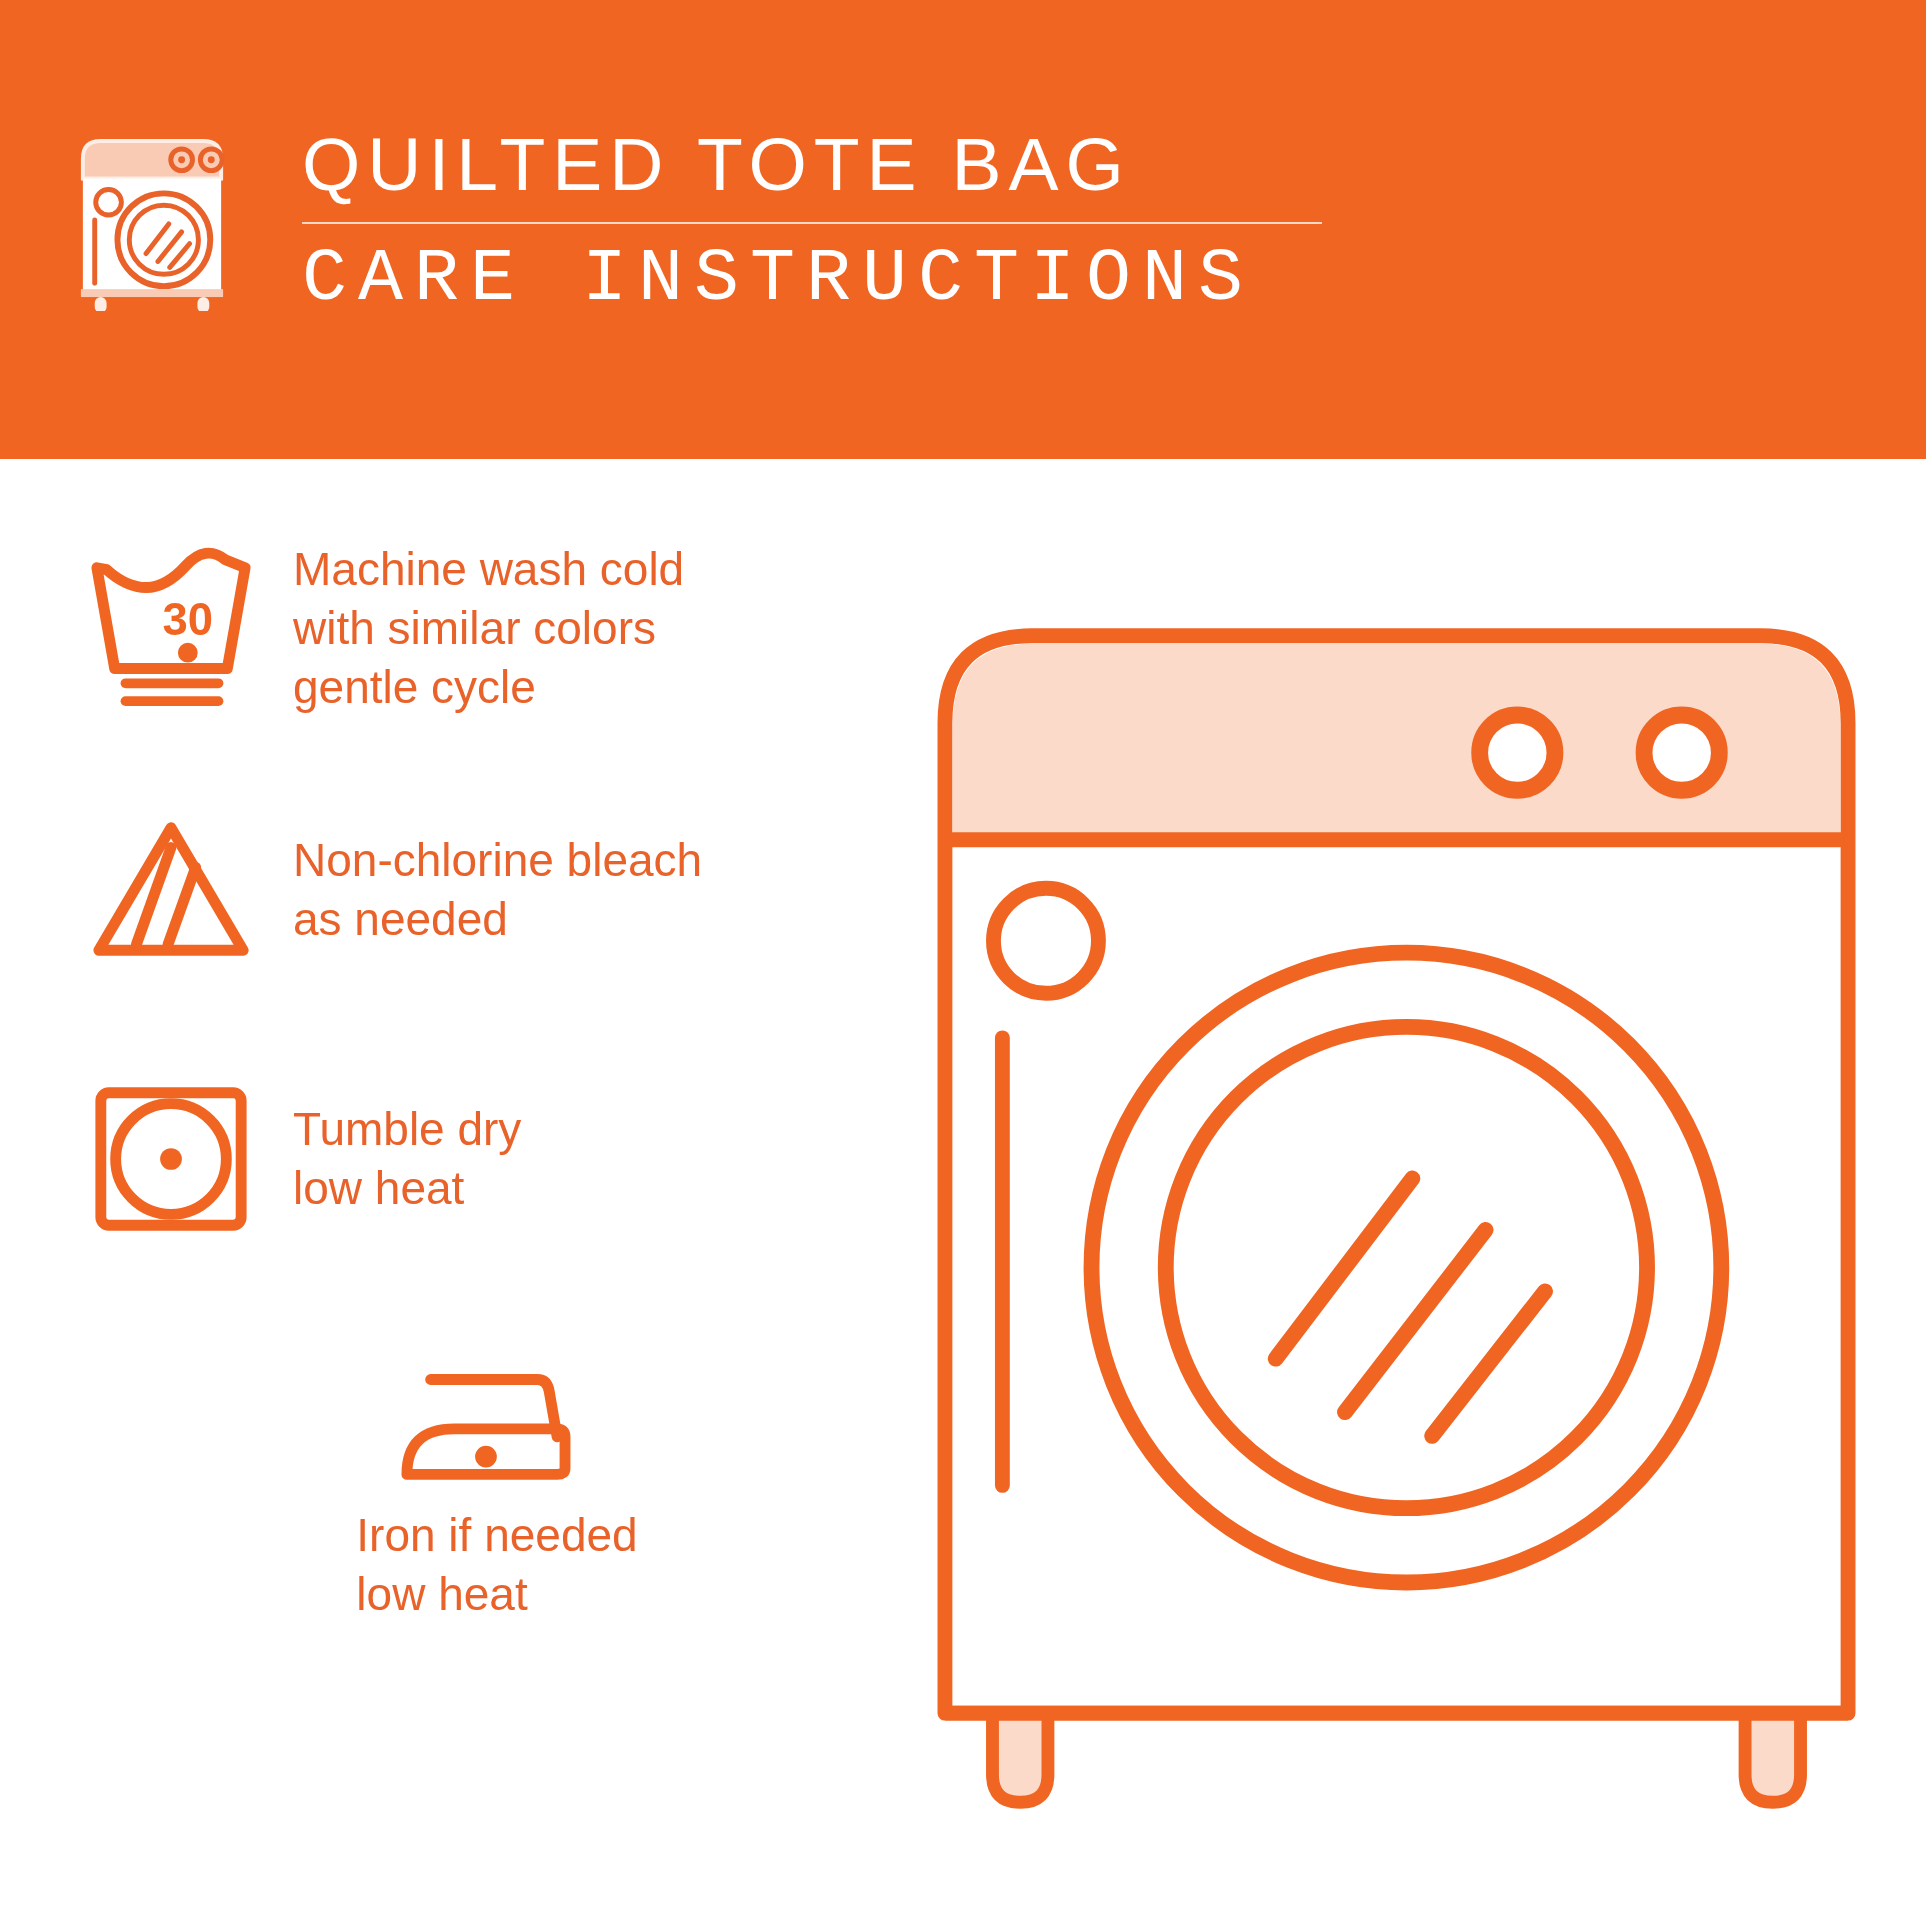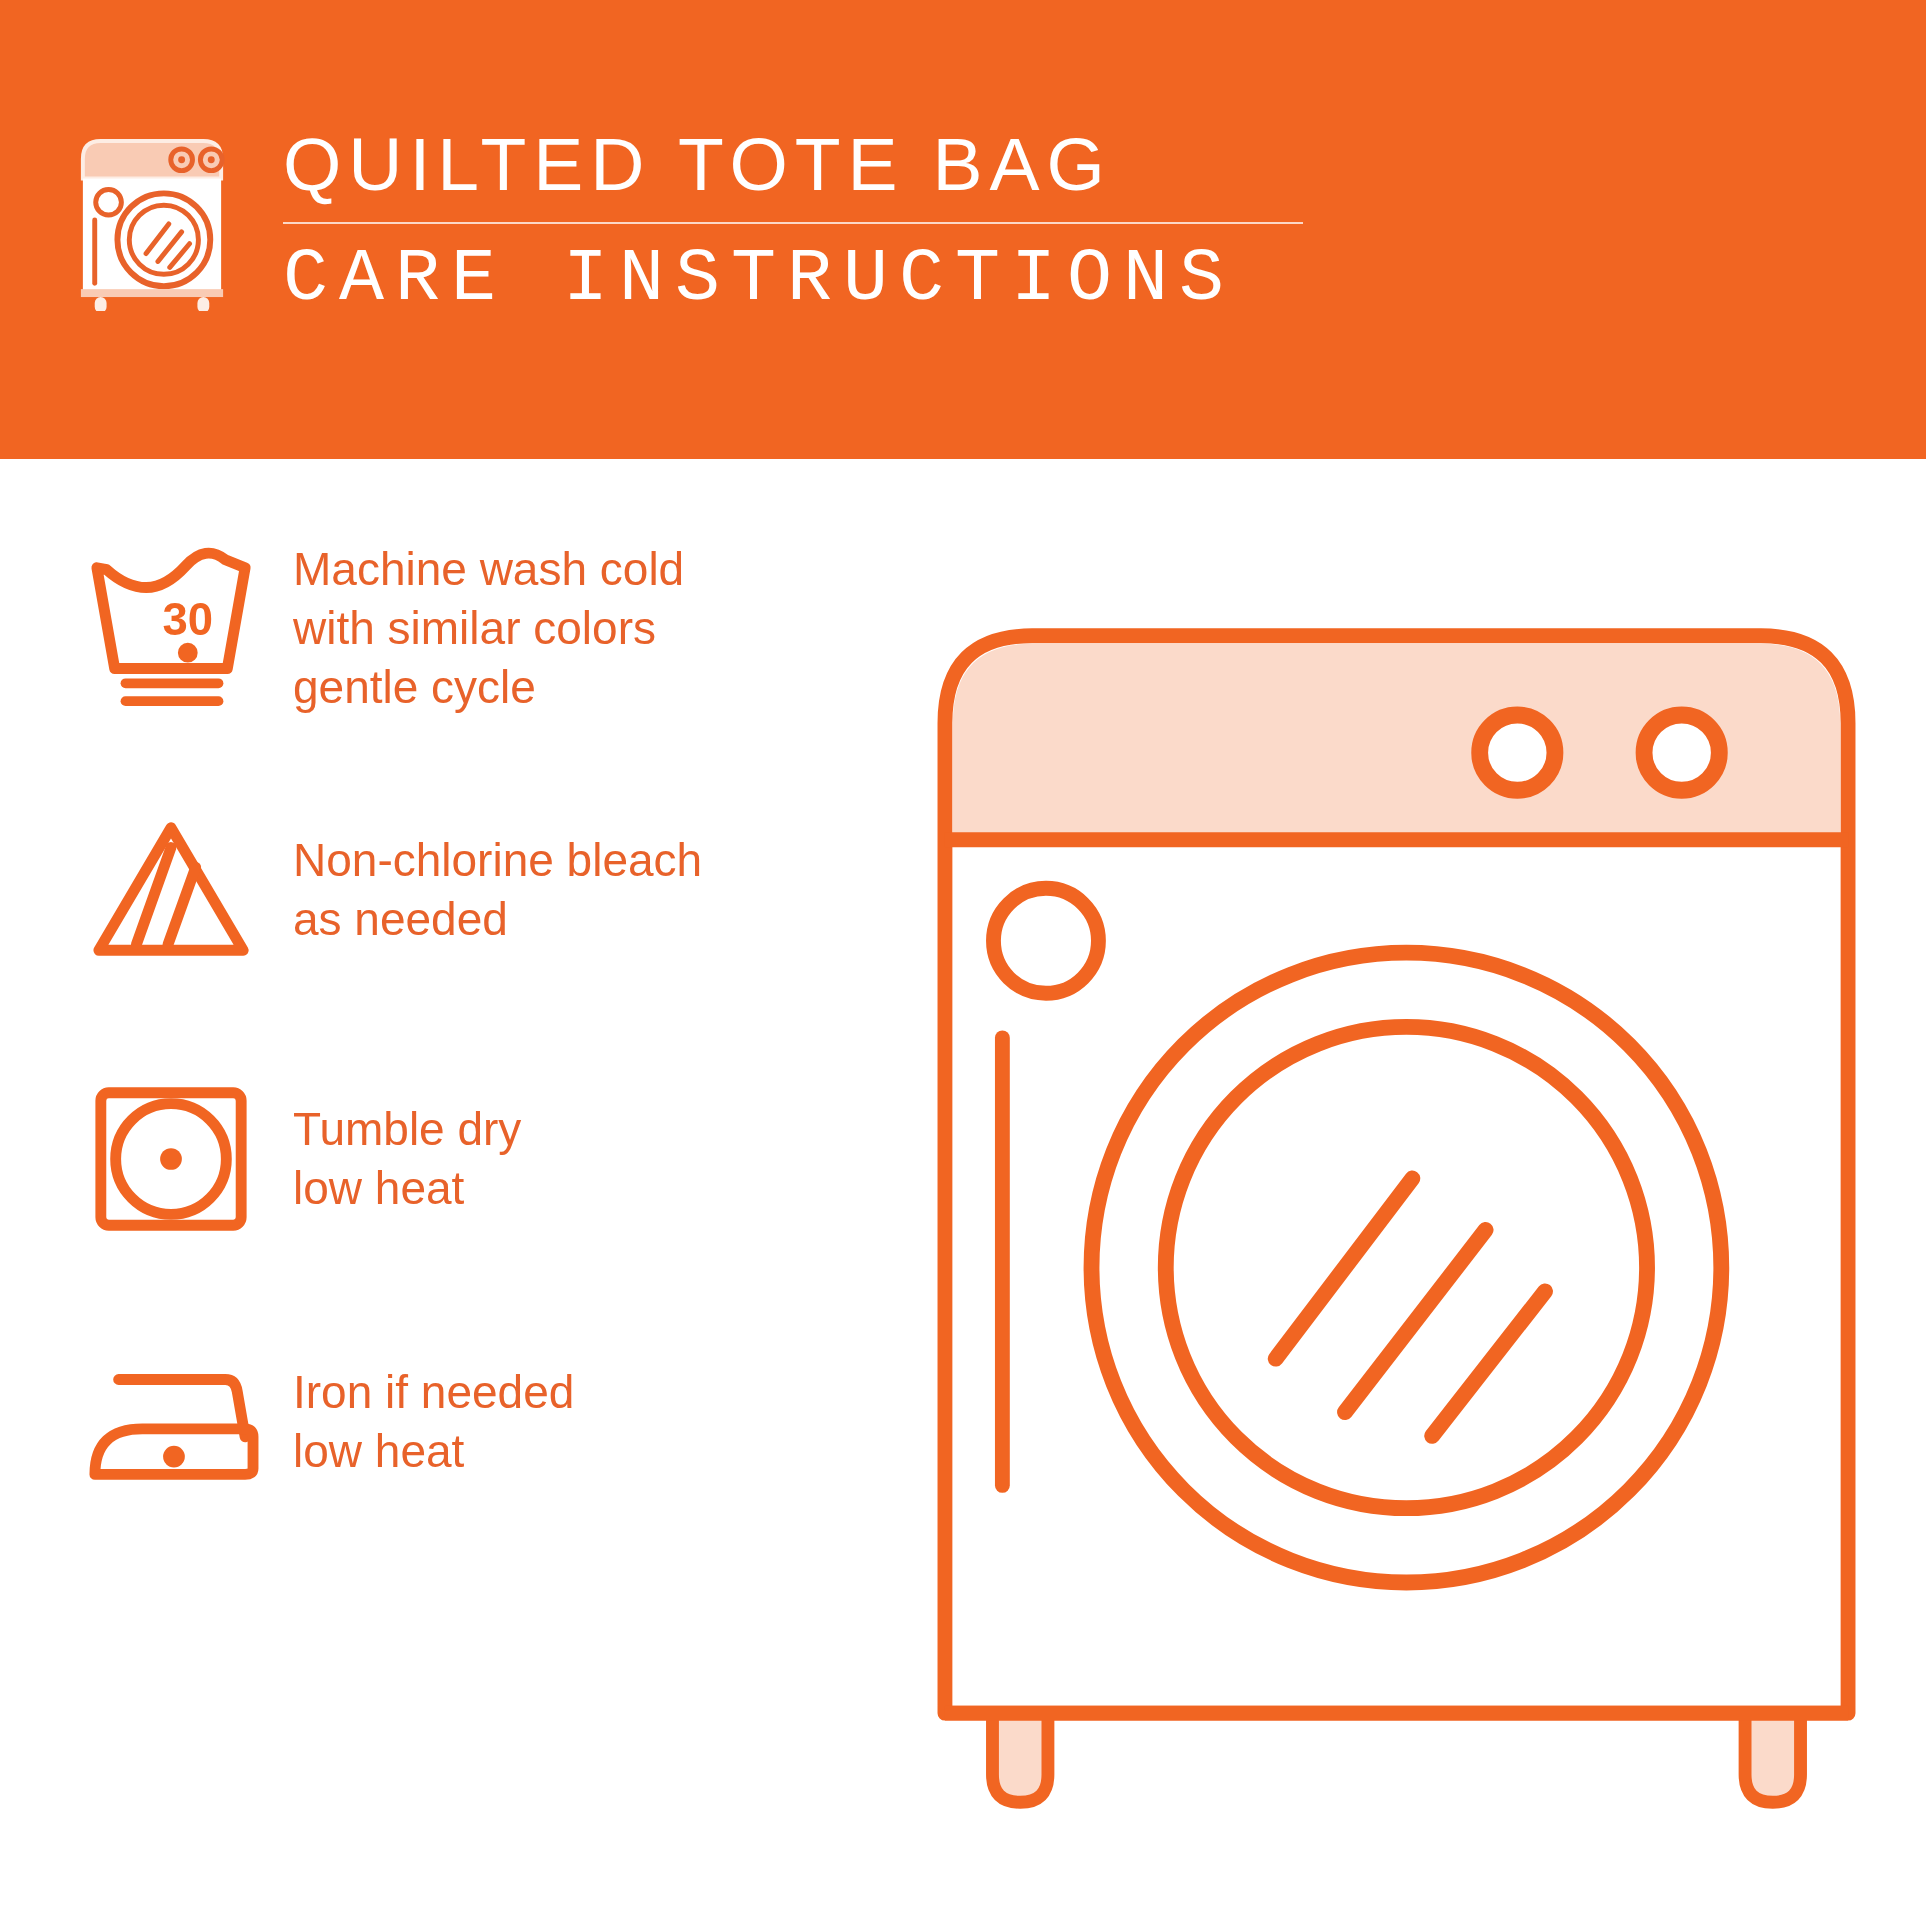--- a/index.html
+++ b/index.html
@@ -31,21 +31,21 @@
     display: flex;
     align-items: flex-start;
   }
   #header-logo {
     width: 158px;
     height: 178px;
     flex: 0 0 auto;
     margin-top: 6px;
   }
   #header-text {
-    margin-left: 52px;
+    margin-left: 71px;
     width: 1020px;
   }
   #title-main {
     color: #FFFFFF;
     font-size: 75px;
     letter-spacing: 7px;
     line-height: 1.0;
     font-weight: 400;
     white-space: nowrap;
   }
@@ -90,21 +90,21 @@
     color: #E8622A;
     font-size: 46px;
     line-height: 1.28;
     font-weight: 400;
     letter-spacing: 0px;
     white-space: pre-line;
   }
   #row-0 { top: 81px; }
   #row-1 { top: 347px; }
   #row-2 { top: 616px; }
-  #row-3 { top: 879px; }
+  #row-3 { top: 879px; flex-direction: column; }
 
   
   #machine-illustration {
     position: absolute;
     left: 931px;
     top: 614px;
     width: 931px;
     height: 1218px;
   }
 </style>

